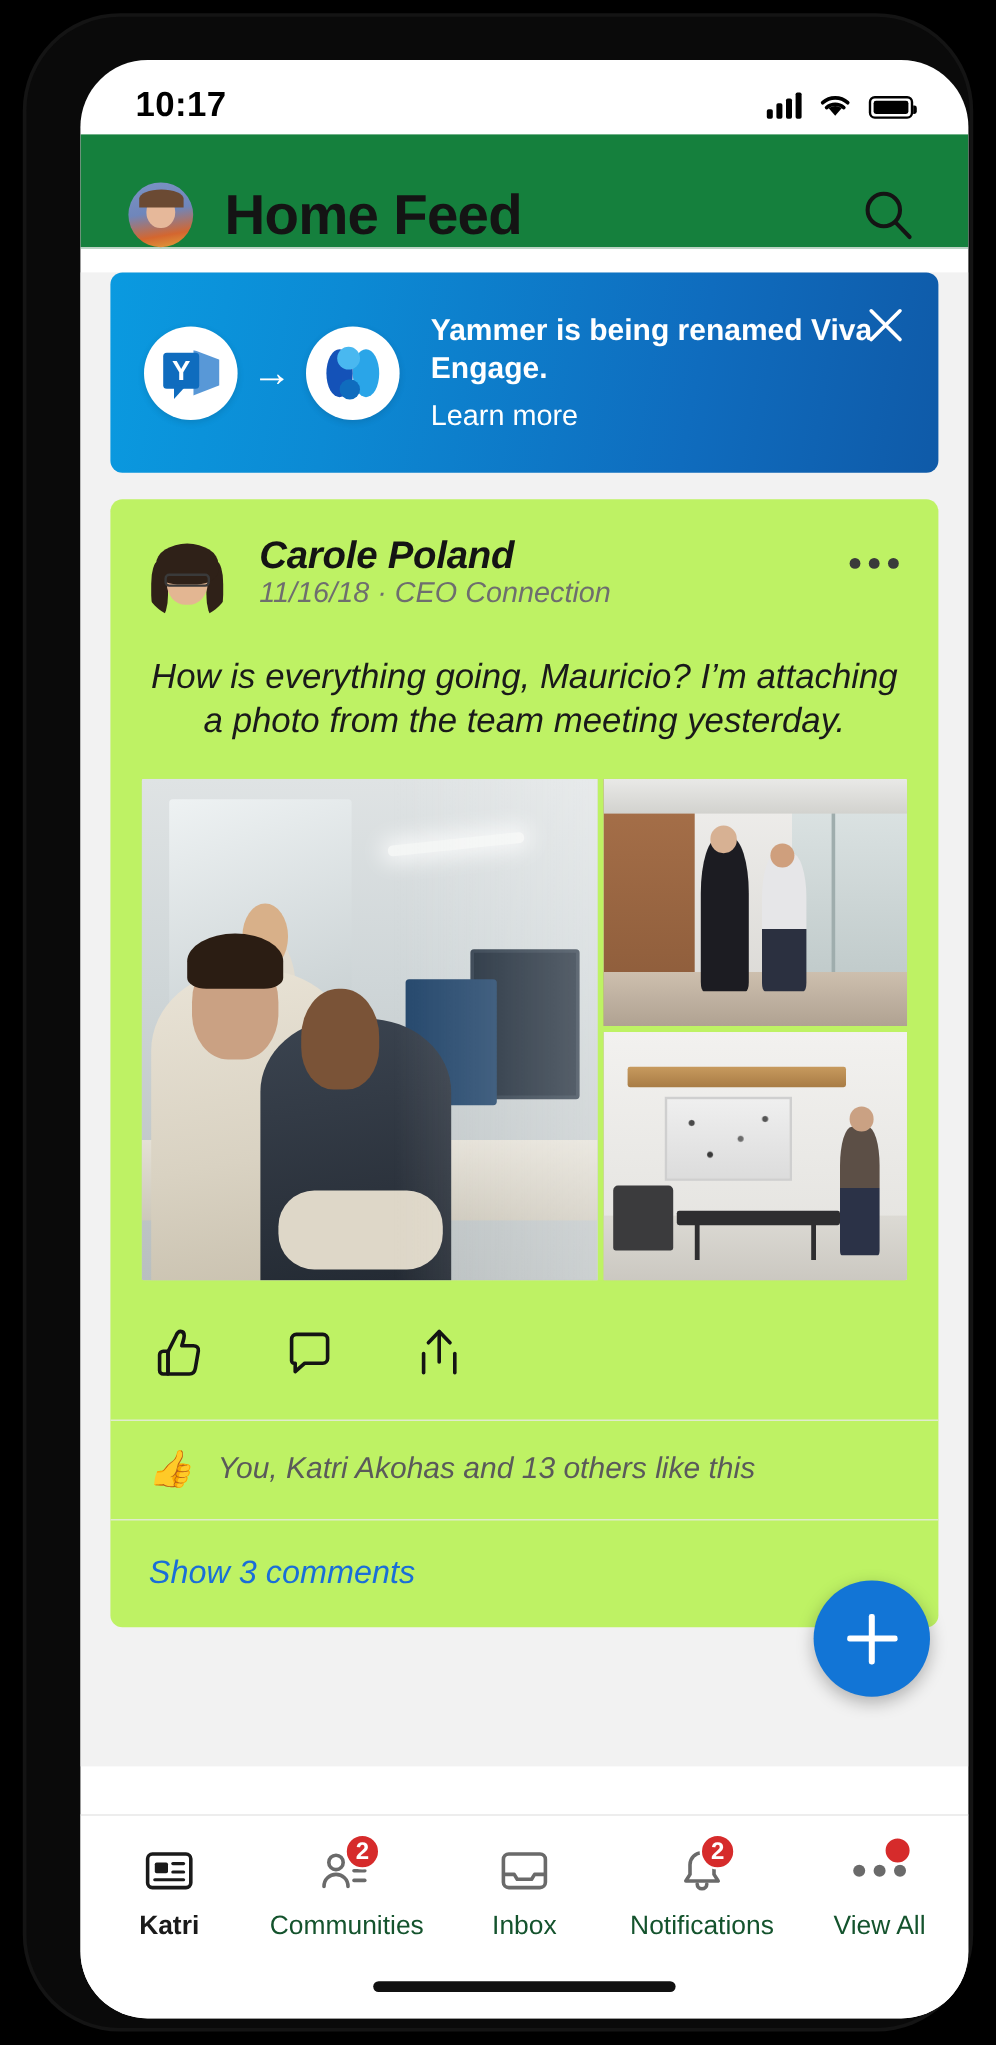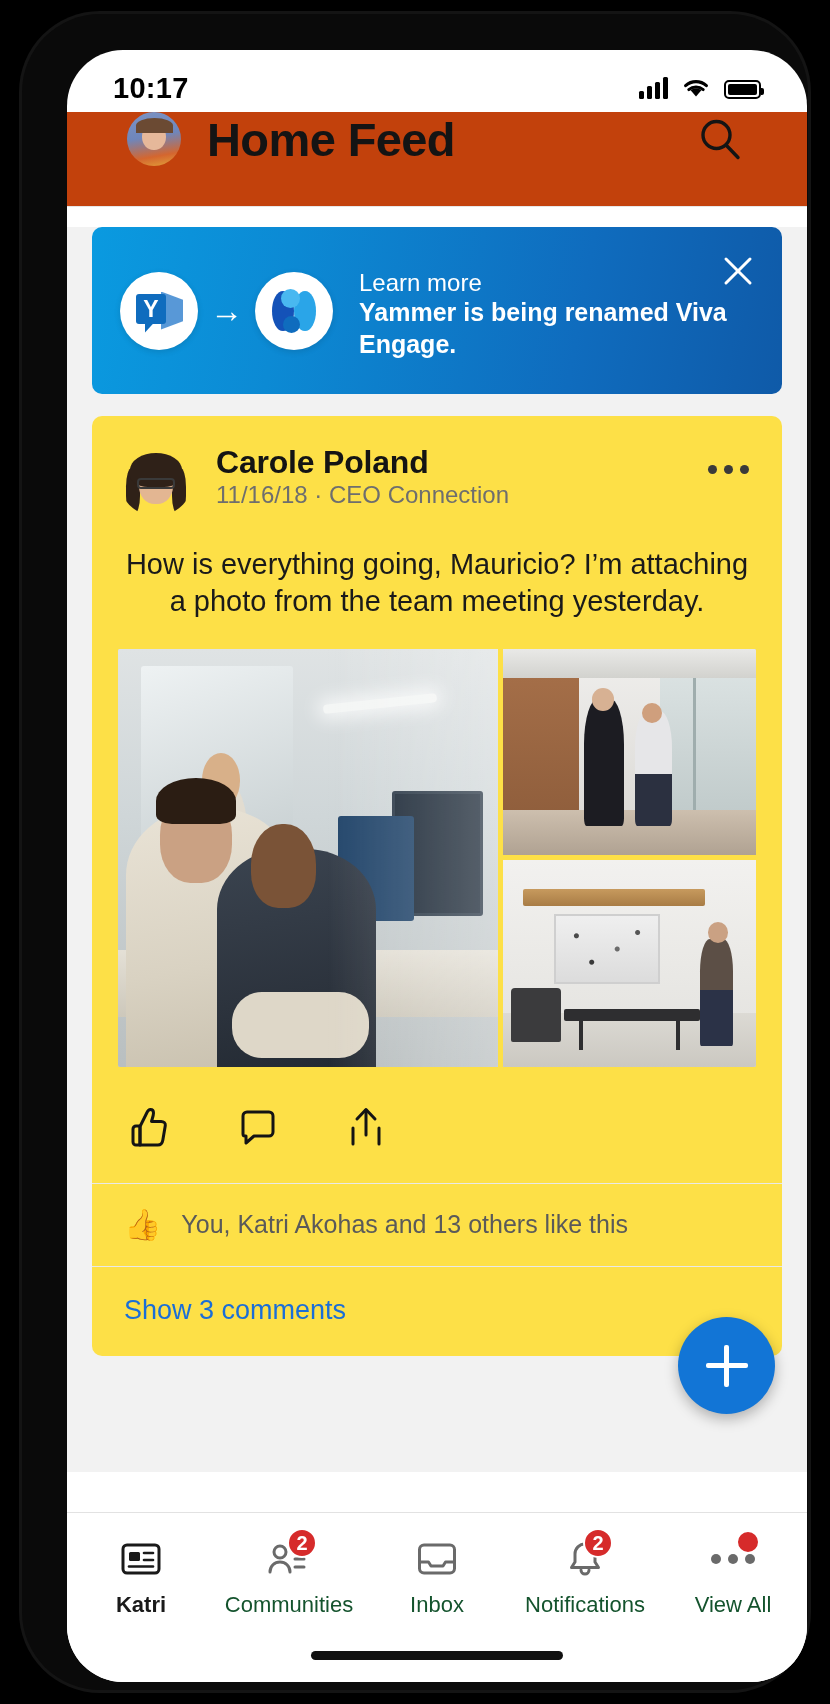--- a/index.html
+++ b/index.html
@@ -43,22 +43,22 @@
     position:relative; padding:2px;
   }
   .batt::after {
     content:""; position:absolute; right:-5px; top:5.5px;
     width:3px; height:7px; background:#000; border-radius:0 2px 2px 0;
   }
   .batt span { display:block; width:100%; height:100%; background:#000; border-radius:2px; }
 
   
   #app-header {
-    height:95px; display:flex; align-items:flex-start;
-    padding:0 60px; border-bottom:1px solid #e6e6e6; background:#c2410c;
+    height:95px; display:flex; align-items:flex-end;
+    padding:0 40px; border-bottom:1px solid #e6e6e6; background:#15803d;
   }
   #header-avatar {
     width:54px; height:54px; border-radius:50%; flex:none;
     background:linear-gradient(170deg,#7b93c4 0%,#6f86bb 45%,#d4662f 78%,#e2a33a 100%);
     position:relative; overflow:hidden;
   }
   #header-avatar::before{
     content:""; position:absolute; left:15px; top:11px; width:24px; height:27px;
     border-radius:50% 50% 48% 48%; background:#e6b89a;
   }
@@ -112,21 +112,21 @@
   #promo-text { margin-left:26px; flex:1; }
   #promo-title { color:#fff; font-size:25px; font-weight:700; line-height:1.27; }
   #promo-link { color:#fff; font-size:24px; margin-top:9px; }
   #promo-close {
     position:absolute; right:22px; top:22px; width:44px; height:44px;
     display:flex; align-items:center; justify-content:center;
   }
 
   
   #post-card {
-    margin:22px 25px 0 25px; background:#fde047; border-radius:10px; overflow:hidden;
+    margin:22px 25px 0 25px; background:#bef264; border-radius:10px; overflow:hidden;font-style:italic;
   }
   #post-header { display:flex; align-items:flex-start; padding:24px 26px 0 26px; }
   #post-avatar {
     width:76px; height:76px; border-radius:50%; flex:none; position:relative; overflow:hidden;
     background:linear-gradient(160deg,#cfc3b0 0%,#b6a governed 0%,#9f8f77 55%,#6d5c45 100%);
   }
   #post-avatar .face {
     position:absolute; left:50%; top:26px; transform:translateX(-50%);
     width:34px; height:38px; border-radius:48% 48% 46% 46%; background:#e3b692;
   }
@@ -419,22 +419,22 @@
       <div id="promo-arrow">→</div>
       <div class="logo-circle">
         <span class="viva-mark">
               <span class="b1"></span>
               <span class="b2"></span>
               <span class="b3"></span>
               <span class="b4"></span>
             </span>
       </div>
       <div id="promo-text">
+        <div id="promo-title">Yammer is being renamed Viva Engage.</div>
         <div id="promo-link">Learn more</div>
-        <div id="promo-title">Yammer is being renamed Viva Engage.</div>
       </div>
       <div id="promo-close">
         <svg width="32" height="32" viewBox="0 0 32 32">
           <line x1="4" y1="4" x2="28" y2="28" stroke="#fff" stroke-width="3" stroke-linecap="round"></line>
           <line x1="28" y1="4" x2="4" y2="28" stroke="#fff" stroke-width="3" stroke-linecap="round"></line>
         </svg>
       </div>
     </div>
 
     <div id="post-card">

